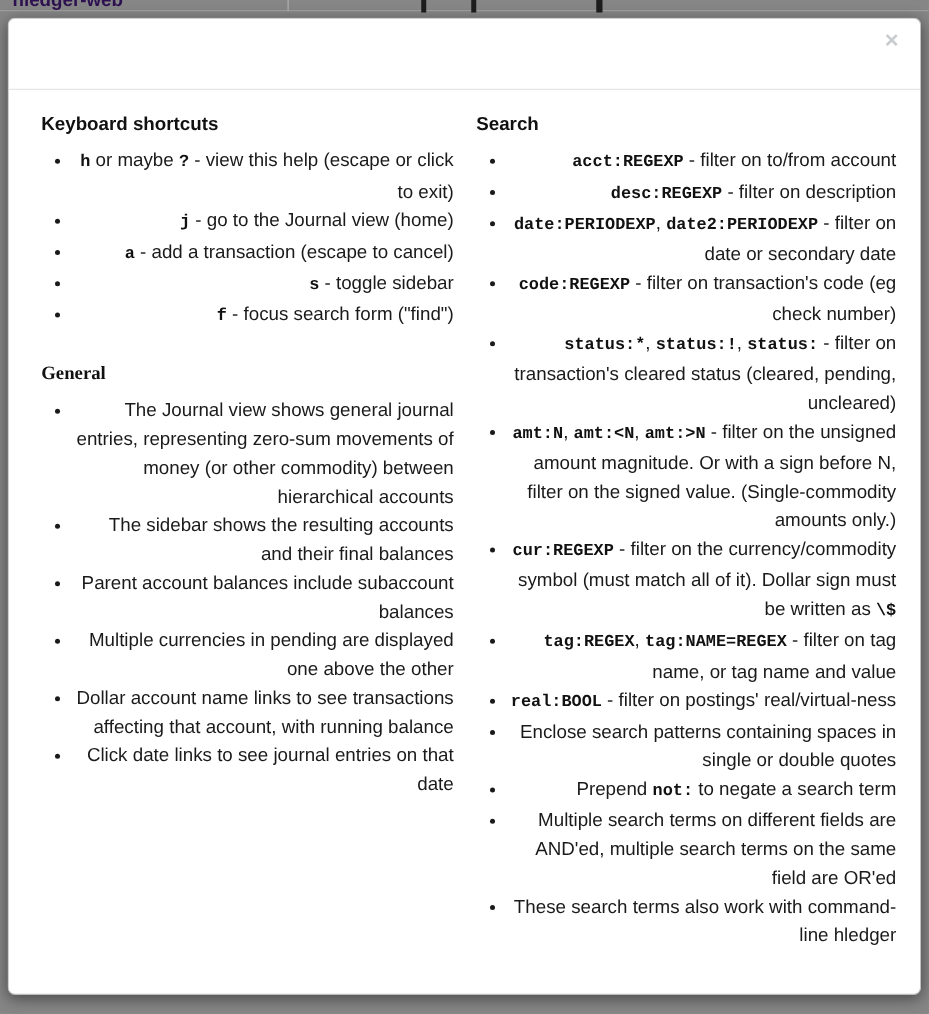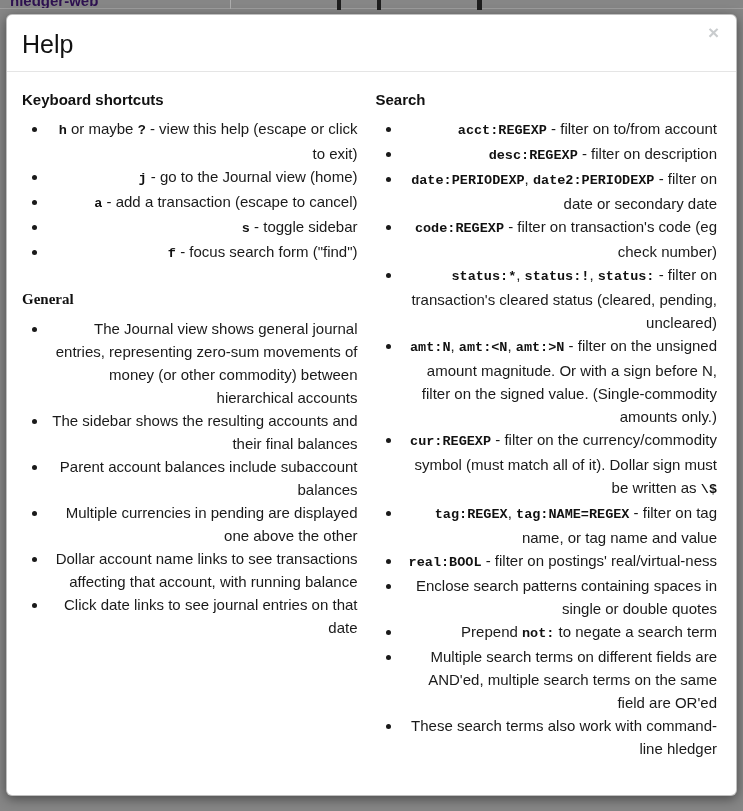--- a/index.html
+++ b/index.html
@@ -47,21 +47,21 @@
   }
   .close-btn {
     position: absolute; top: 8px; right: 17px;
     background: none; border: none; padding: 0;
     font-size: 19px; font-weight: bold; color: #c9ccce;
     font-family: "Liberation Sans", sans-serif;
     cursor: pointer; line-height: 19px;
   }
   .modal-body {
     display: flex;
-    padding: 0 15px 20px 15px;
+    padding: 0 15px 20px 26px;
   }
   .col { width: 50%; }
   .col-left  { padding-right: 14px; }
   .col-right { padding-left: 4px; padding-right: 4px; }
   .section-heading {
     margin: 19px 0 9px 0;
     font-size: 15px; font-weight: bold; color: #111;
   }
   .help-list {
     margin: 0; padding: 0 0 0 26px;
@@ -89,21 +89,20 @@
     <div class="navbar-border"></div>
     <div class="v-divider"></div>
     <div class="stem stem1"></div>
     <div class="stem stem2"></div>
     <div class="stem stem3"></div>
   </div>
 </div>
 
 <div class="modal">
   <div class="modal-header">
-    <h4 class="modal-title">Help</h4>
     <button class="close-btn">×</button>
   </div>
   <div class="modal-body">
     <div class="col col-left">
         <div class="section-block">
           <h2 class="section-heading">Keyboard shortcuts</h2>
           <ul class="help-list">
             <li><span class="code">h</span><span> or maybe </span><span class="code">?</span><span> - view this help (escape or click to exit)</span></li>
             <li><span class="code">j</span><span> - go to the Journal view (home)</span></li>
             <li><span class="code">a</span><span> - add a transaction (escape to cancel)</span></li>

